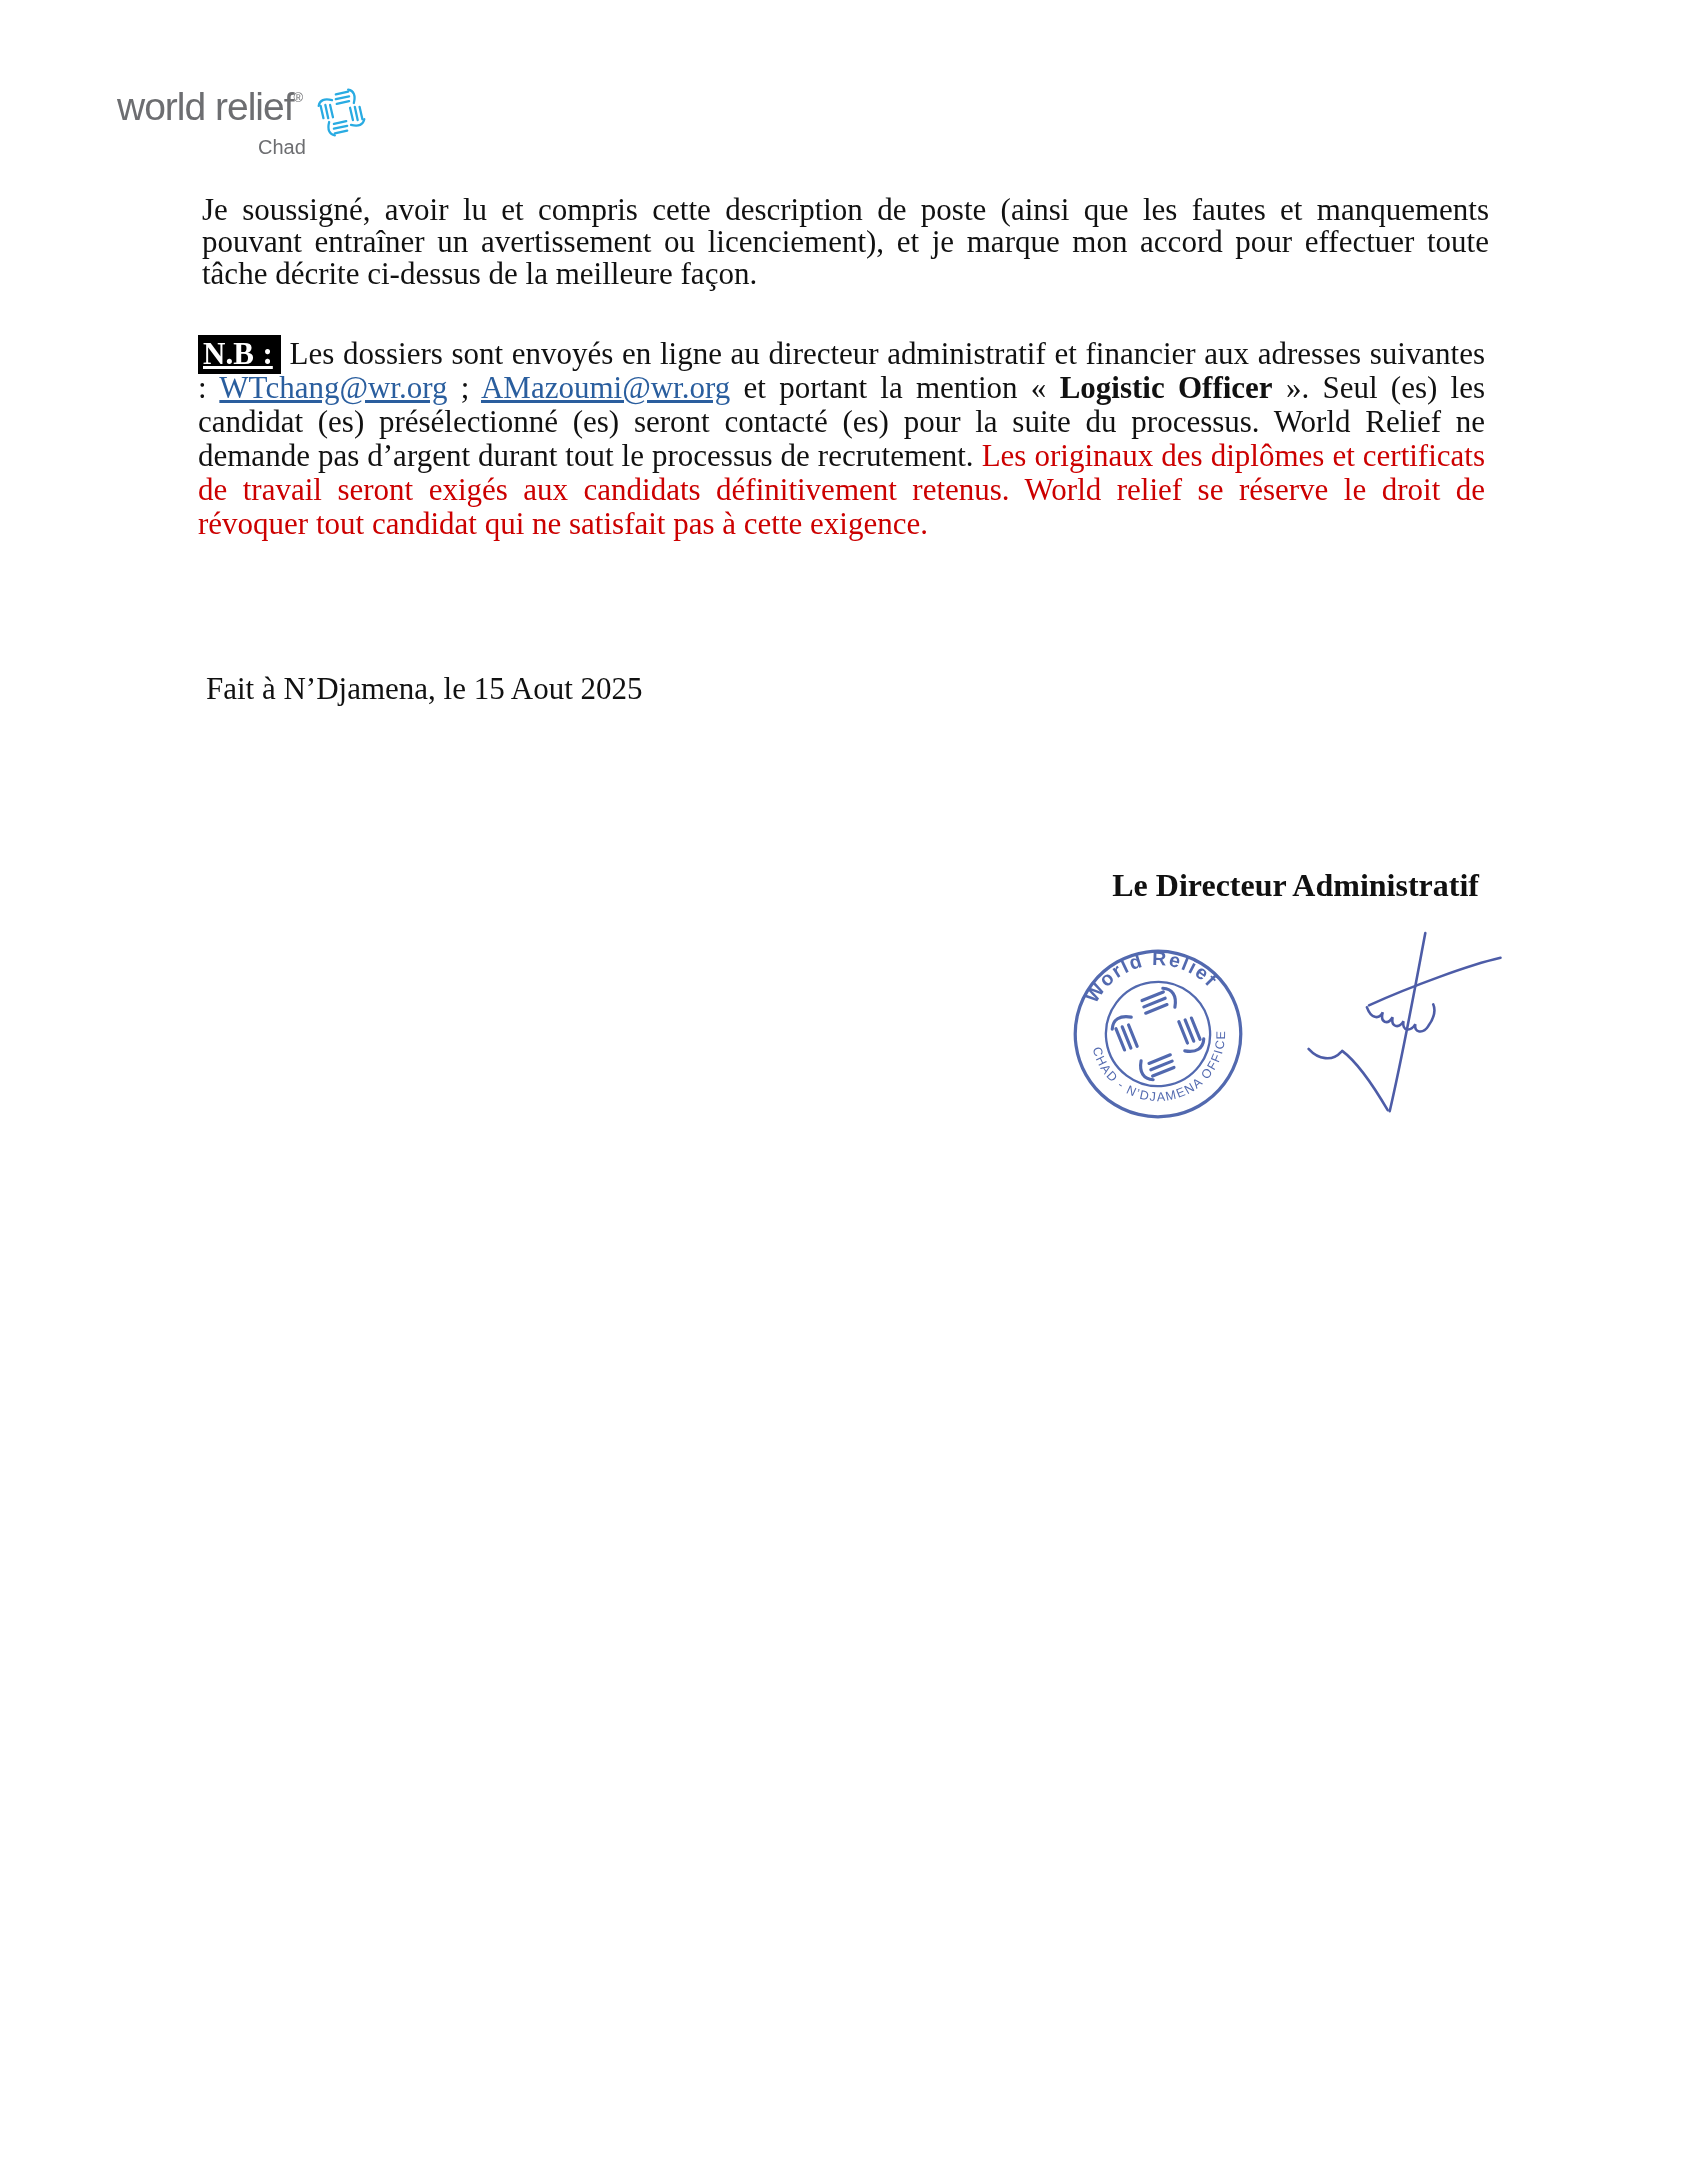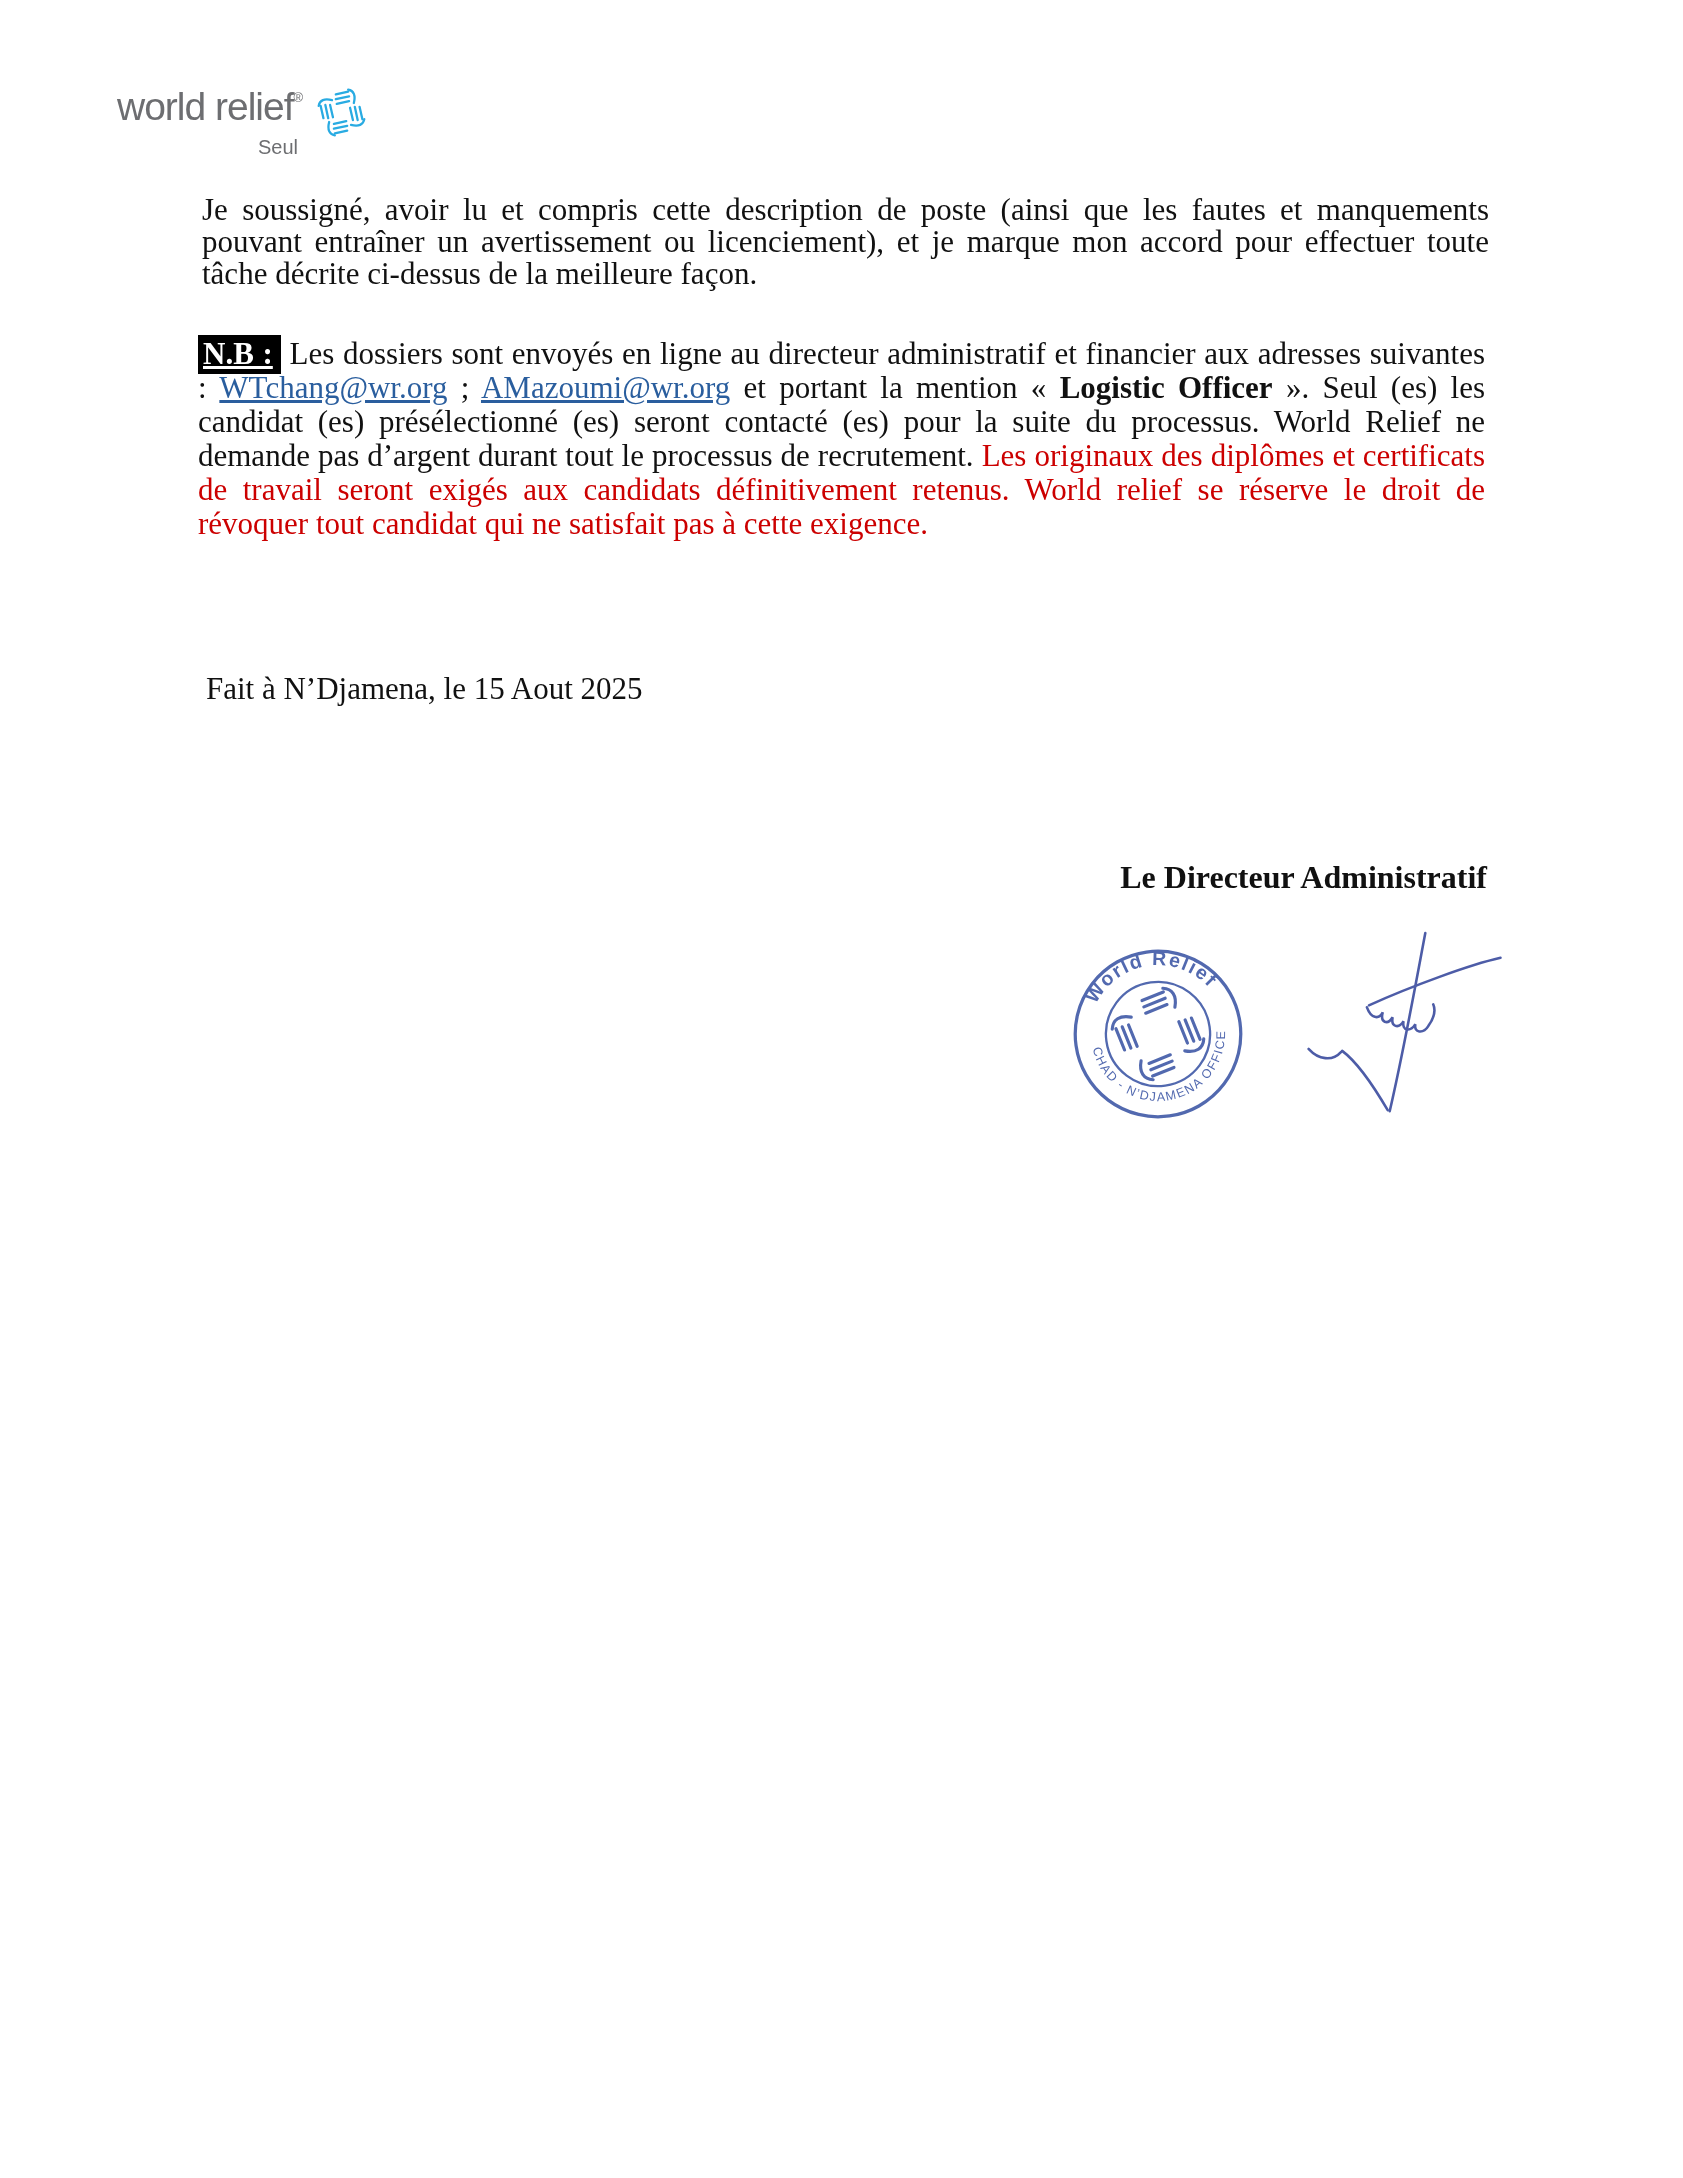--- a/index.html
+++ b/index.html
@@ -33,21 +33,21 @@
   }
   .email{color:#2a5e9e;text-decoration:underline;cursor:pointer;}
   .red{color:#cc0000;}
 
   .dateline{
     position:absolute;left:198px;top:663px;width:1279px;
     font-size:31px;text-align:left;margin:8px;
   }
   .sig-title{
     position:absolute;right:196px;top:859px;
-    font-size:32px;font-weight:bold;white-space:nowrap;margin:0;
+    font-size:32px;font-weight:bold;white-space:nowrap;margin:8px;
   }
   .sig-name{
     position:absolute;right:198px;top:1166px;
     font-size:32px;font-weight:bold;white-space:nowrap;margin:0;
   }
 
   
   .stamp{position:absolute;left:1065px;top:941px;opacity:0.88;transform:rotate(-8deg);}
   .stamp text{font-family:"Liberation Sans",sans-serif;}
   .signature{position:absolute;left:1267px;top:913px;opacity:0.92;}
@@ -80,21 +80,21 @@
             <path d="M37,8 c6,1 8,6 6,14"></path>
         </g>
         <g transform="rotate(270 30 32)">
           <line x1="24" y1="13" x2="37" y2="10"></line>
             <line x1="24" y1="18" x2="38" y2="15"></line>
           <line x1="25" y1="23" x2="38" y2="20"></line>
             <path d="M37,8 c6,1 8,6 6,14"></path>
         </g>
       </g>
     </svg>
-    <div class="logo-chad">Seul</div>
+    <div class="logo-chad">Chad</div>
   </div>
 
   <p class="p1">Je soussigné, avoir lu et compris cette description de poste (ainsi que les fautes et manquements pouvant entraîner un avertissement ou licenciement), et je marque mon accord pour effectuer toute tâche décrite ci-dessus de la meilleure façon.</p>
 
   <p class="nb">
     <span class="nb-label">N.B :</span>
     <span>Les dossiers sont envoyés en ligne au directeur administratif et financier aux adresses suivantes :</span>
     <a class="email">WTchang@wr.org</a>
     <span>;</span>
     <a class="email">AMazoumi@wr.org</a>

